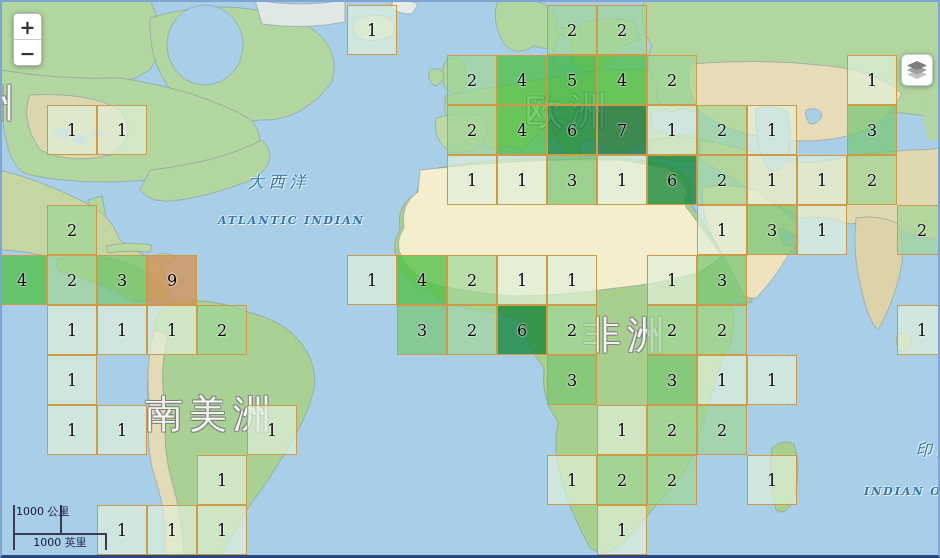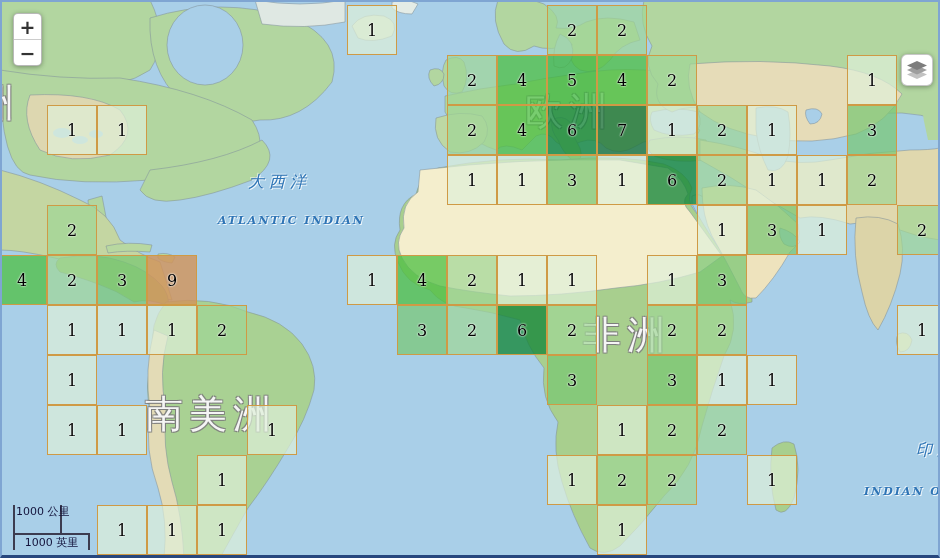--- a/index.html
+++ b/index.html
@@ -27,21 +27,21 @@
   .zoom-btn{width:27px;height:25px;display:flex;align-items:center;justify-content:center;
         font-family:"DejaVu Sans",sans-serif;font-weight:bold;font-size:19px;color:#333;cursor:pointer;}
   .zoom-btn.bottom{border-top:1px solid #ccc;}
   .layers-ctl{position:absolute;right:7px;top:54px;width:30px;height:30px;background:#fff;z-index:10;
         border:1px solid rgba(0,0,0,.22);border-radius:6px;box-shadow:0 1px 5px rgba(0,0,0,.35);
         display:flex;align-items:center;justify-content:center;cursor:pointer;}
   .scale-ctl{position:absolute;left:13px;top:505px;z-index:10;font-size:11px;color:#14143c;
         line-height:1.25;}
   .scale-km{box-sizing:border-box;width:49px;border:2px solid #3c3c50;border-top:none;
         padding:0 1px 14px;text-align:center;white-space:nowrap;}
-  .scale-mi{box-sizing:border-box;width:77px;border:2px solid #3c3c50;border-bottom:none;
+  .scale-mi{box-sizing:border-box;width:94px;border:2px solid #3c3c50;border-bottom:none;
         margin-top:-2px;padding:1px 1px 0;text-align:center;white-space:nowrap;}
   .coords{position:absolute;right:6px;bottom:4px;z-index:10;font-size:15px;color:#000;}
   .window-frame{position:absolute;inset:0;z-index:20;pointer-events:none;
         border:2px solid #7fa5d2;border-bottom:3px solid #27477e;}
 </style>
 </head>
 <body>
 
 <div id="screen">
 

